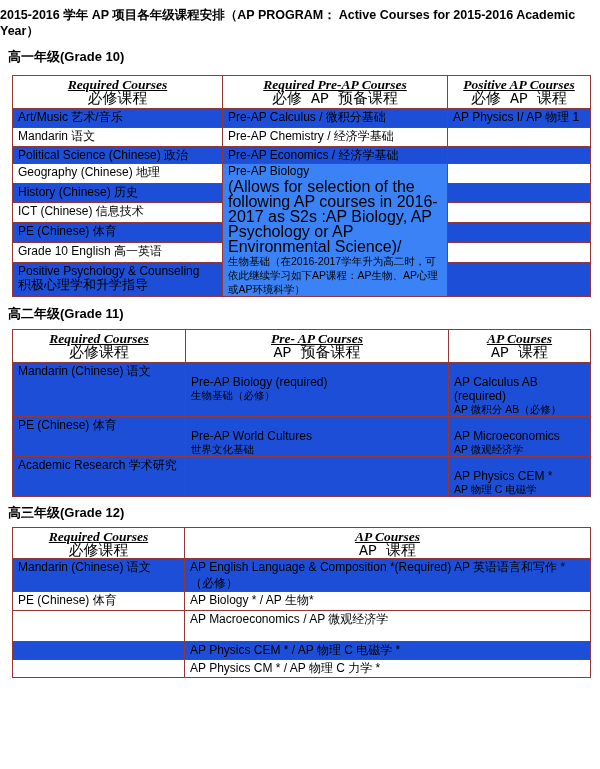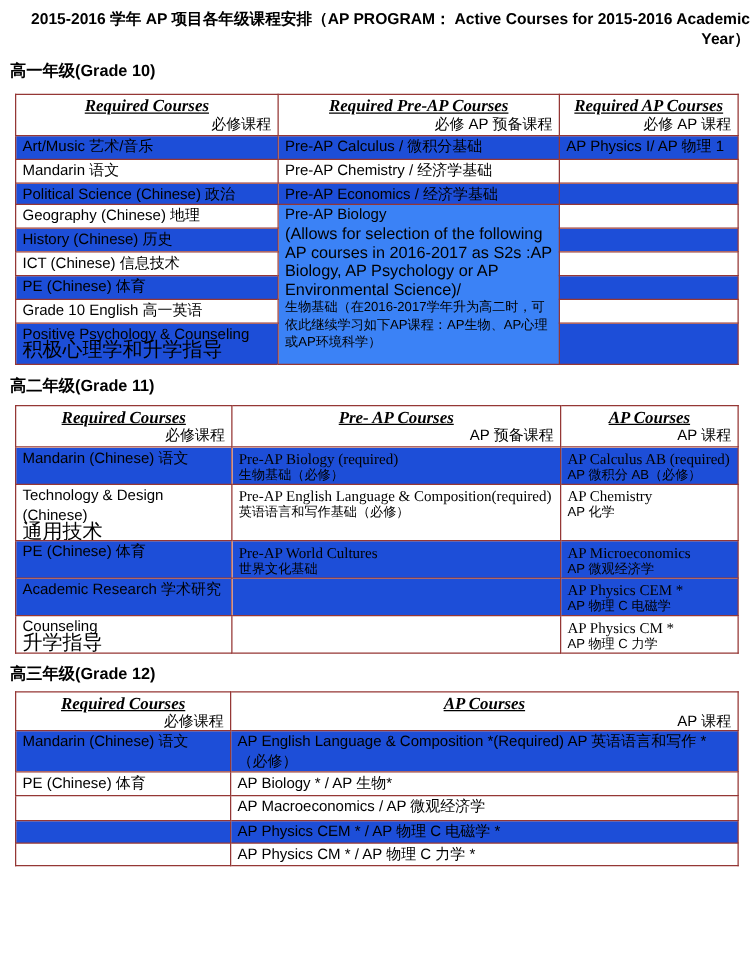--- a/index.html
+++ b/index.html
@@ -1,32 +1,32 @@
 <!DOCTYPE html>
 <html><head>
 <meta charset="utf-8">
 <style>
   html,body{margin:0;padding:0;background:#fff;}
   body{width:600px;height:769px;overflow:hidden;color:#000;font-family:"Liberation Serif",serif;}
-  .doc-title{padding-top:7px;text-align:right;font-family:"Liberation Sans",sans-serif;font-weight:bold;font-size:12.5px;line-height:16px;}
+  .doc-title{padding-top:7px;text-align:left;font-family:"Liberation Sans",sans-serif;font-weight:bold;font-size:12.5px;line-height:16px;}
   .section-heading{margin:10px 0 0 8px;font-family:"Liberation Sans",sans-serif;font-weight:bold;font-size:13px;line-height:16px;}
   table.t{border-collapse:collapse;table-layout:fixed;margin:10px 0 0 12px;width:578px;}
   table.t td{border:1px solid #953735;vertical-align:top;padding:0 5px;overflow:hidden;
              font-family:"Liberation Sans",sans-serif;font-size:12px;line-height:16px;}
   tr.hdr td{text-align:center;padding-top:1px;}
   .hen{font-family:"Liberation Serif",serif;font-weight:bold;font-style:italic;text-decoration:underline;font-size:13.5px;line-height:16px;}
-  .hzh{font-size:12px;line-height:13px;font-family:Liberation Sans, sans-serif;text-align:right;}
+  .hzh{font-size:15px;line-height:13px;font-family:Liberation Mono, monospace;}
   .pink{background:#1d4ed8;}
   .white{background:#3b82f6;}
   .col1{font-family:"Liberation Serif",serif;font-size:13px;line-height:15px;padding-top:1px;}
-  .en1{line-height:14px;padding-top:2px;font-family:Liberation Serif, serif;}
+  .en1{line-height:14px;padding-top:12px;}
   .zh2{font-size:10.5px;line-height:13px;}
-  .serif-sub{font-size:16px;line-height:12px;font-family:"Liberation Sans",sans-serif;}
+  .serif-sub{font-size:13px;line-height:12px;font-family:"Liberation Sans",sans-serif;}
   .bio-title{font-size:12px;line-height:15px;}
-  .bio-en{font-size:13px;line-height:15px;}
+  .bio-en{font-size:16px;line-height:15px;}
   .bio-zh{font-size:10.5px;line-height:14px;}
 </style>
 </head>
 <body>
 
 <div>
 
   <div class="doc-title">2015-2016 学年 AP 项目各年级课程安排（AP PROGRAM： Active Courses for 2015-2016 Academic Year）</div>
 
   <div class="section-heading">高一年级(Grade 10)</div>
@@ -41,21 +41,21 @@
     <tr class="hdr" style="height:33px">
       <td>
         <div class="hen">Required Courses</div>
         <div class="hzh">必修课程</div>
       </td>
       <td>
         <div class="hen">Required Pre-AP Courses</div>
         <div class="hzh">必修 AP 预备课程</div>
       </td>
       <td>
-        <div class="hen">Required AP Courses</div>
+        <div class="hen">Positive AP Courses</div>
         <div class="hzh">必修 AP 课程</div>
       </td>
     </tr>
     <tr style="height:19px">
       <td class="col1 pink">Art/Music 艺术/音乐</td>
       <td class="pink">Pre-AP Calculus / 微积分基础</td>
       <td class="pink">AP Physics I/ AP 物理 1</td>
     </tr>
     <tr style="height:19px">
       <td class="col1">Mandarin 语文</td>
@@ -130,61 +130,36 @@
       <td class="pink">
         <div class="en1">Pre-AP Biology (required)</div>
         <div class="zh2">生物基础（必修）</div>
       </td>
       <td class="pink">
         <div class="en1">AP Calculus AB (required)</div>
         <div class="zh2">AP 微积分 AB（必修）</div>
       </td>
     </tr>
     <tr style="height:29px">
-      <td class="col1">
-        <div>Technology &amp; Design (Chinese)</div>
-        <div class="serif-sub">通用技术</div>
-      </td>
-      <td>
-        <div class="en1">Pre-AP English Language &amp; Composition(required)</div>
-        <div class="zh2">英语语言和写作基础（必修）</div>
-      </td>
-      <td>
-        <div class="en1">AP Chemistry</div>
-        <div class="zh2">AP 化学</div>
-      </td>
-    </tr>
-    <tr style="height:29px">
       <td class="col1 pink">PE (Chinese) 体育</td>
       <td class="pink">
         <div class="en1">Pre-AP World Cultures</div>
         <div class="zh2">世界文化基础</div>
       </td>
       <td class="pink">
         <div class="en1">AP Microeconomics</div>
         <div class="zh2">AP 微观经济学</div>
       </td>
     </tr>
     <tr style="height:29px">
       <td class="col1 pink">Academic Research 学术研究</td>
       <td class="pink"></td>
       <td class="pink">
         <div class="en1">AP Physics CEM *</div>
         <div class="zh2">AP 物理 C 电磁学</div>
-      </td>
-    </tr>
-    <tr style="height:29px">
-      <td class="col1">
-        <div>Counseling</div>
-        <div class="serif-sub">升学指导</div>
-      </td>
-      <td></td>
-      <td>
-        <div class="en1">AP Physics CM *</div>
-        <div class="zh2">AP 物理 C 力学</div>
       </td>
     </tr>
     </tbody>
   </table>
 
   <div class="section-heading" style="margin-top:8px">高三年级(Grade 12)</div>
 
   <table class="t" style="margin-top:6px">
     <colgroup>
         <col style="width:172px">
@@ -202,21 +177,21 @@
       </td>
     </tr>
     <tr style="height:32px">
       <td class="col1 pink">Mandarin (Chinese) 语文</td>
       <td class="pink en1">AP English Language &amp; Composition *(Required) AP 英语语言和写作 *（必修）</td>
     </tr>
     <tr style="height:19px">
       <td class="col1">PE (Chinese) 体育</td>
       <td>AP Biology * / AP 生物*</td>
     </tr>
-    <tr style="height:20px">
+    <tr style="height:31px">
       <td class="col1"></td>
       <td>AP Macroeconomics / AP 微观经济学</td>
     </tr>
     <tr style="height:18px">
       <td class="col1 pink"></td>
       <td class="pink">AP Physics CEM * / AP 物理 C 电磁学 *</td>
     </tr>
     <tr style="height:18px">
       <td class="col1"></td>
       <td>AP Physics CM * / AP 物理 C 力学 *</td>

